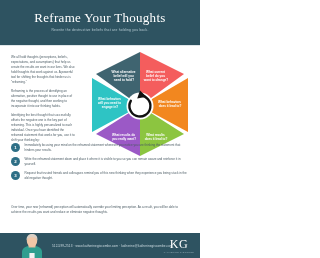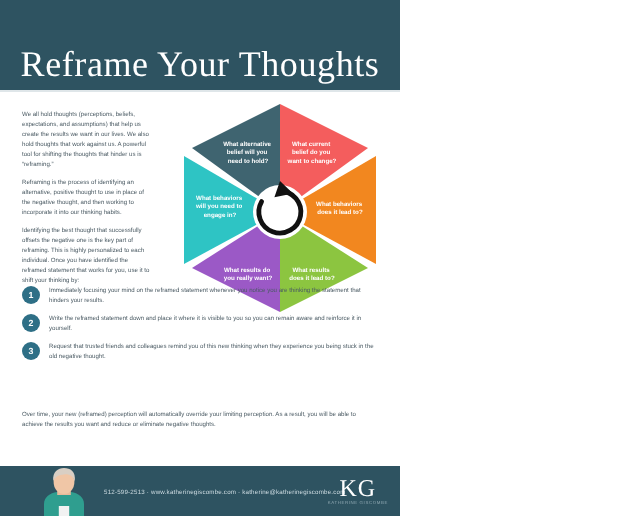--- a/index.html
+++ b/index.html
@@ -13,23 +13,23 @@
 
   
   .header {
     position:absolute; left:0; top:0; width:200px; height:45px;
     background:#2e5361;
     text-align:center;
   }
   .title {
     font-family:"Liberation Serif", serif;
     color:#ffffff;
-    font-size:18px;
+    font-size:13px;
     letter-spacing:0.3px;
-    padding-top:23px;
+    padding-top:11px;
     line-height:1;
     white-space:nowrap;
   }
   .subtitle {
     color:#b9cdd5;
     font-size:3.3px;
     letter-spacing:0.25px;
     padding-top:4px;
     white-space:nowrap;
   }

